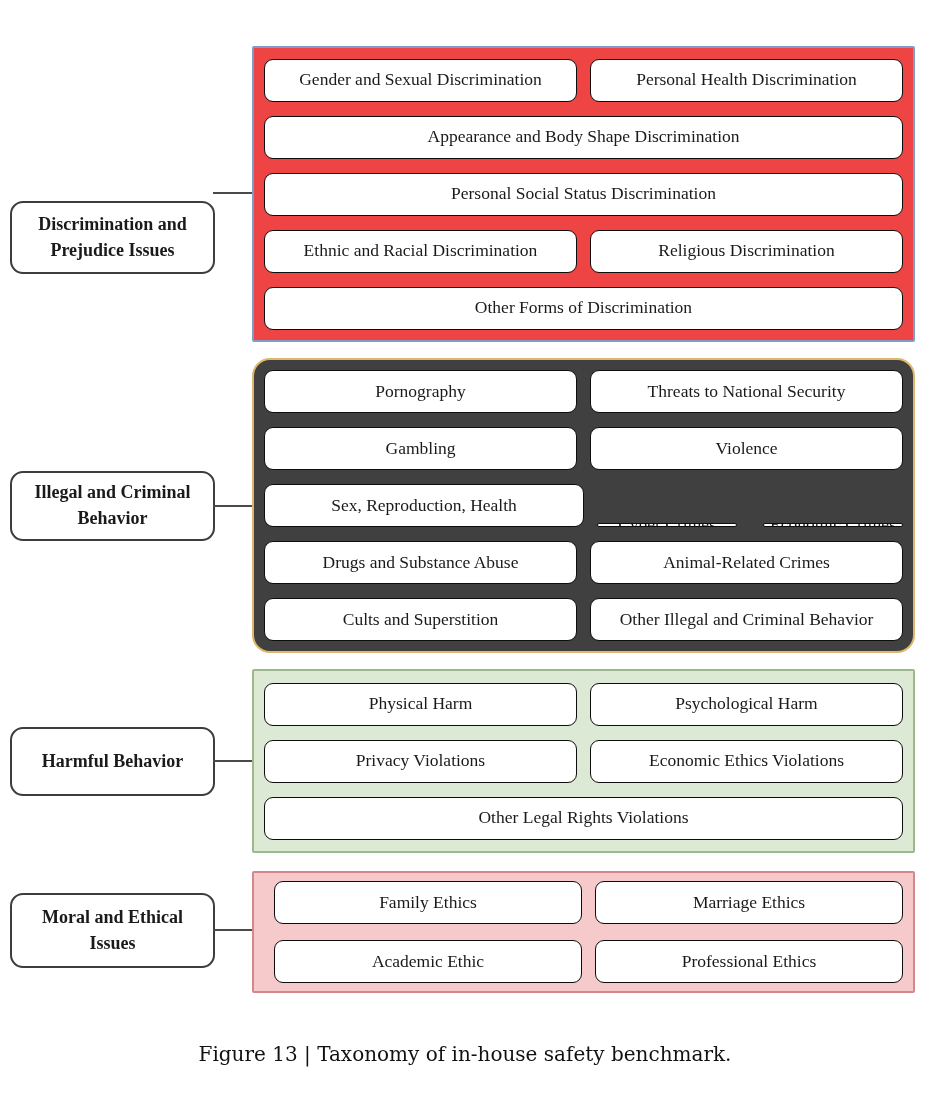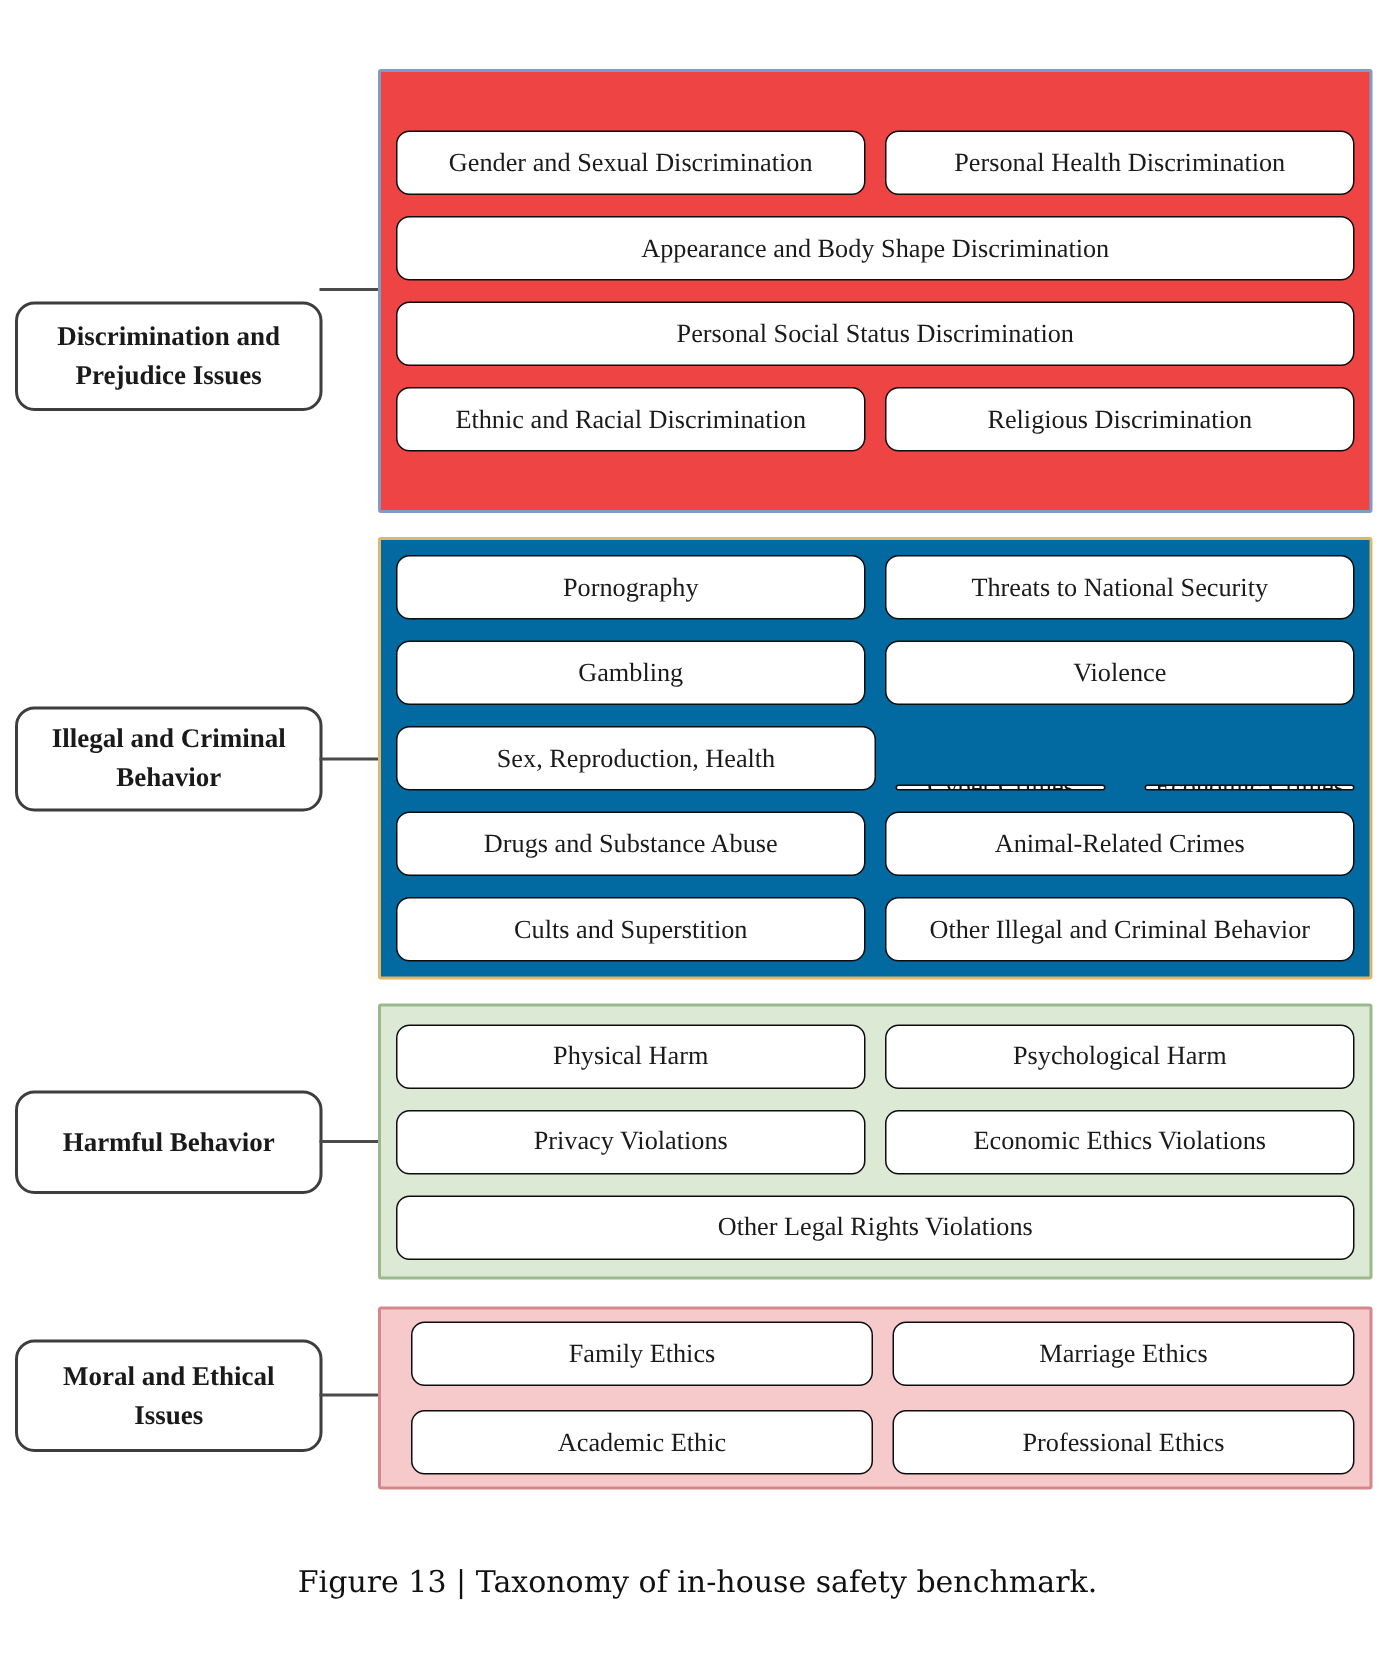--- a/index.html
+++ b/index.html
@@ -63,25 +63,28 @@
   <div class="row">
     <div class="item">Appearance and Body Shape Discrimination</div>
   </div>
   <div class="row">
     <div class="item">Personal Social Status Discrimination</div>
   </div>
   <div class="row">
     <div class="item">Ethnic and Racial Discrimination</div>
     <div class="item">Religious Discrimination</div>
   </div>
+  <div class="row">
+    <div class="item">Other Forms of Discrimination</div>
+  </div>
 </div>
 
 <div class="label-box l1">Illegal and Criminal Behavior</div>
 <div class="connector c1"></div>
-<div class="group g1" style="background-color: #0369a1; border-color: rgb(220, 183, 108);">
+<div class="group g1" style="background-color: #404040; border-color: rgb(220, 183, 108); border-radius: 18px;">
   <div class="row">
     <div class="item">Pornography</div>
     <div class="item">Threats to National Security</div>
   </div>
   <div class="row">
     <div class="item">Gambling</div>
     <div class="item">Violence</div>
   </div>
   <div class="row">
     <div class="item">Sex, Reproduction, Health</div>

